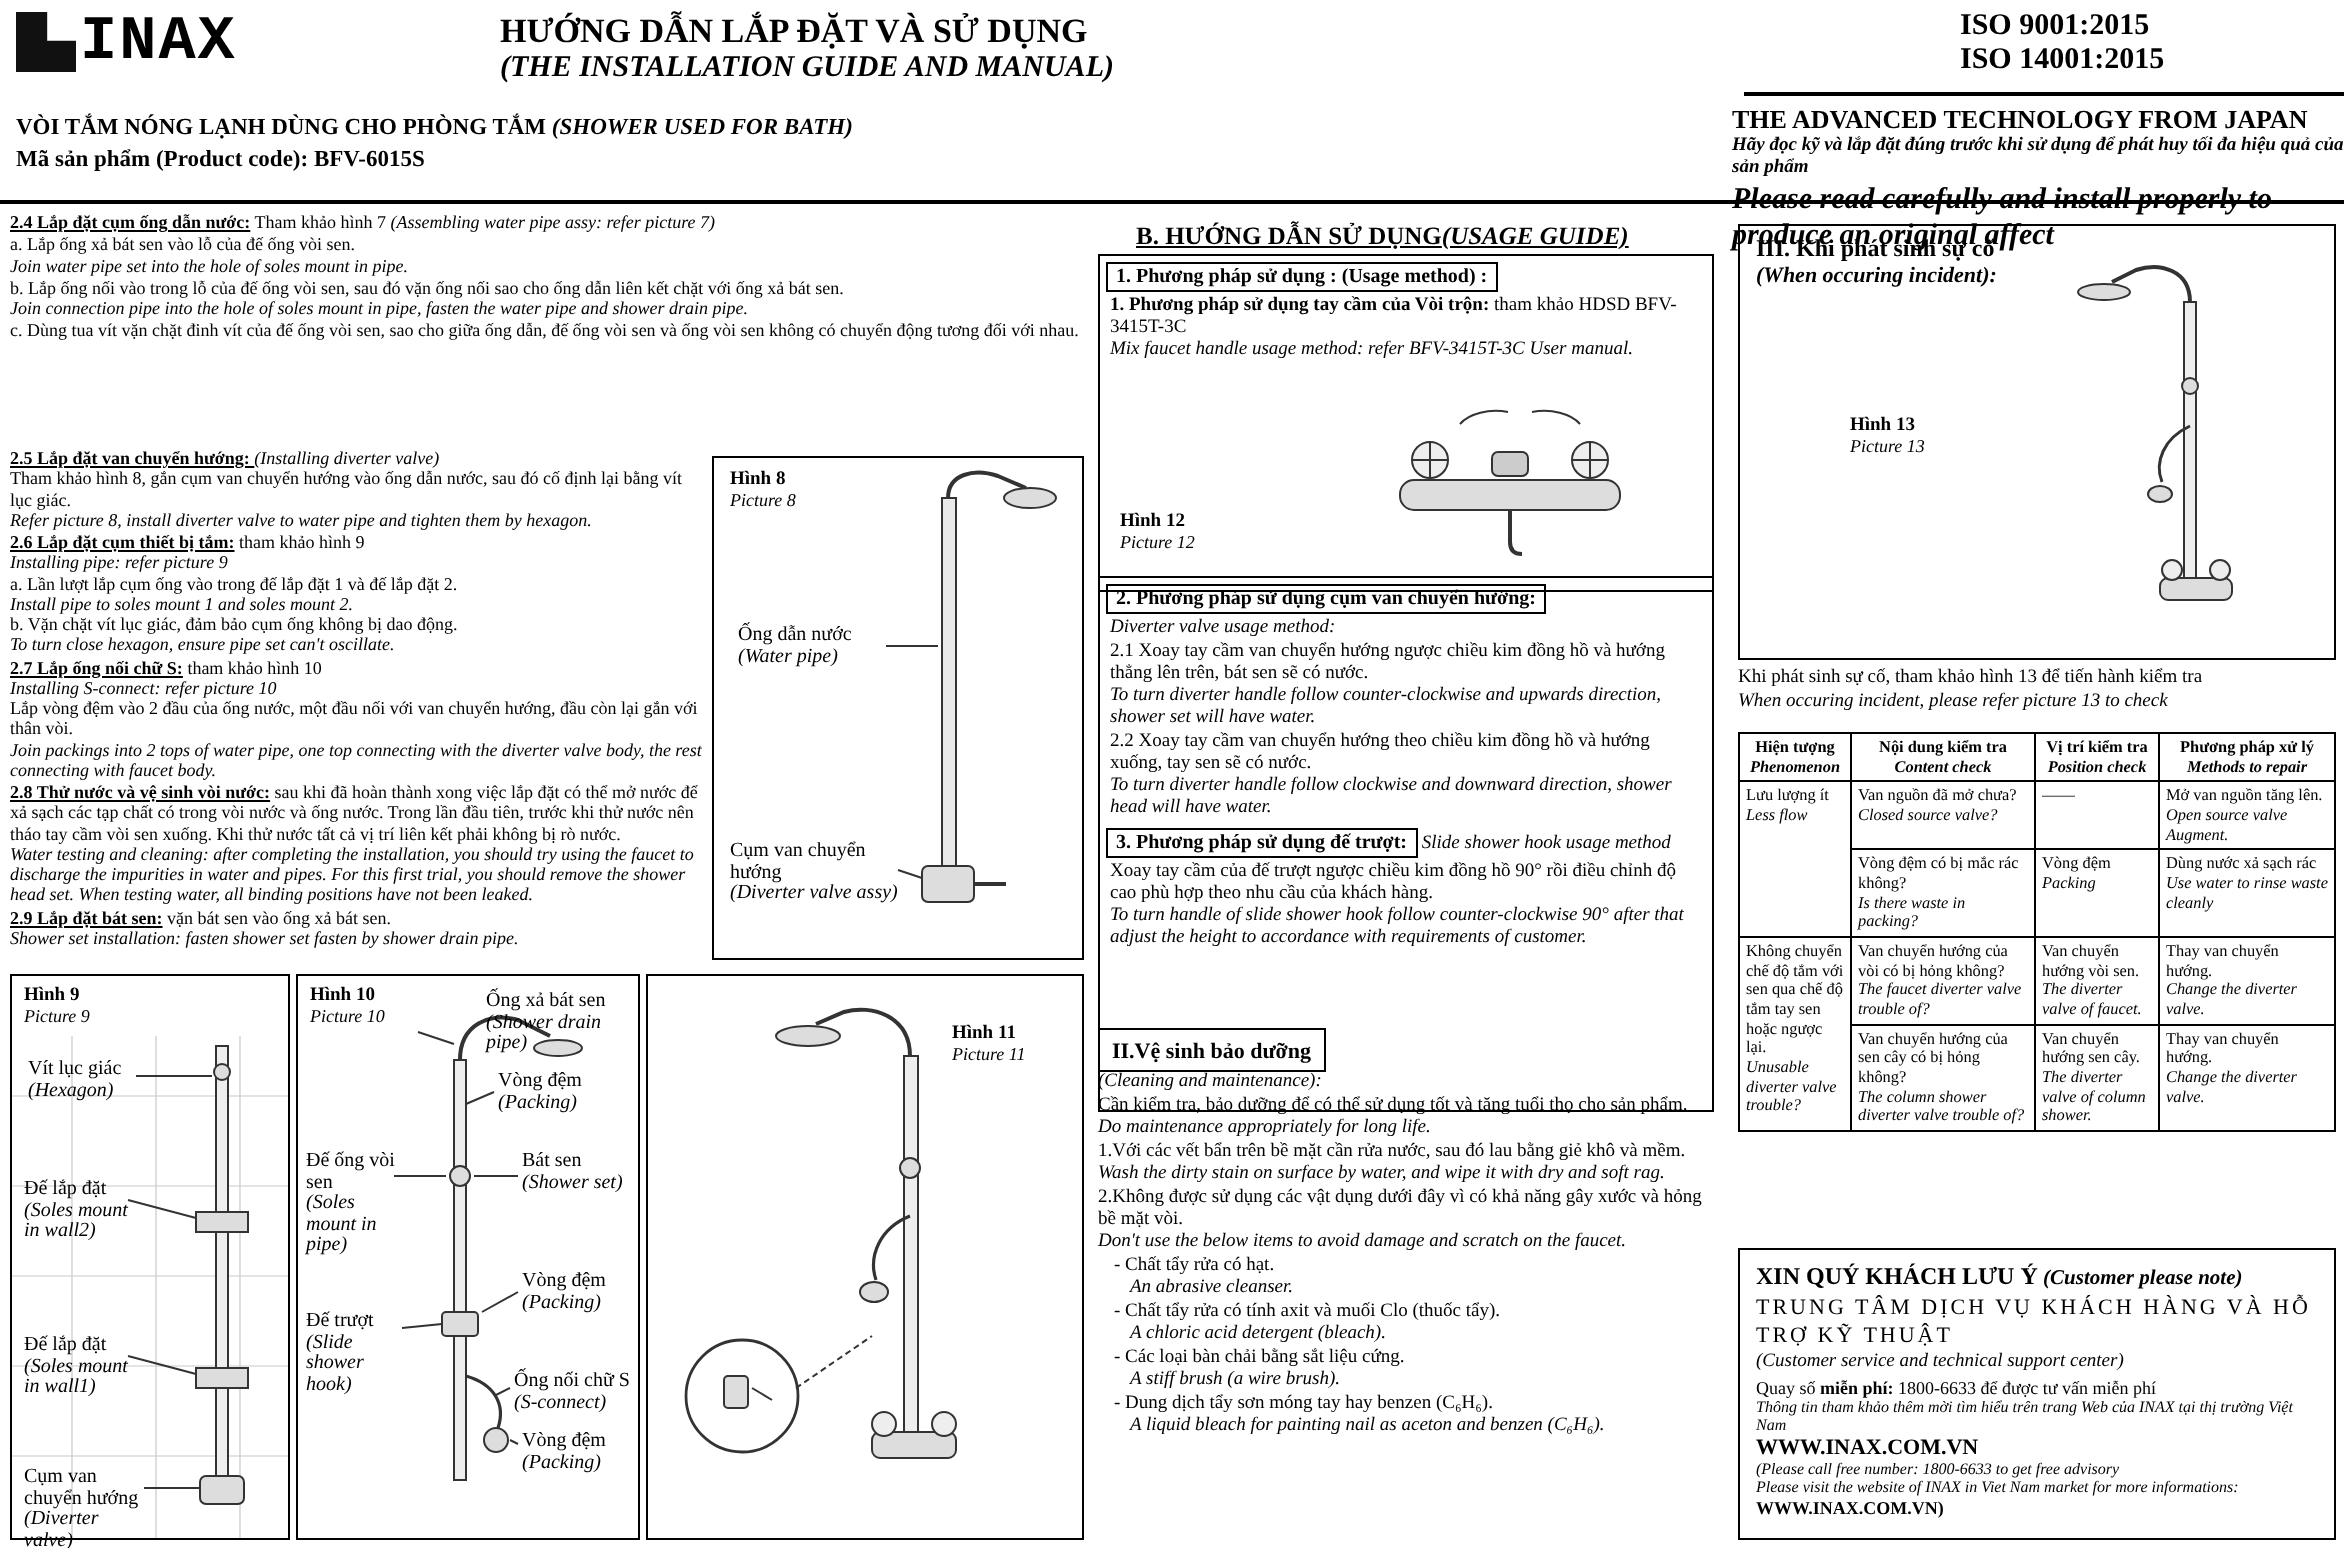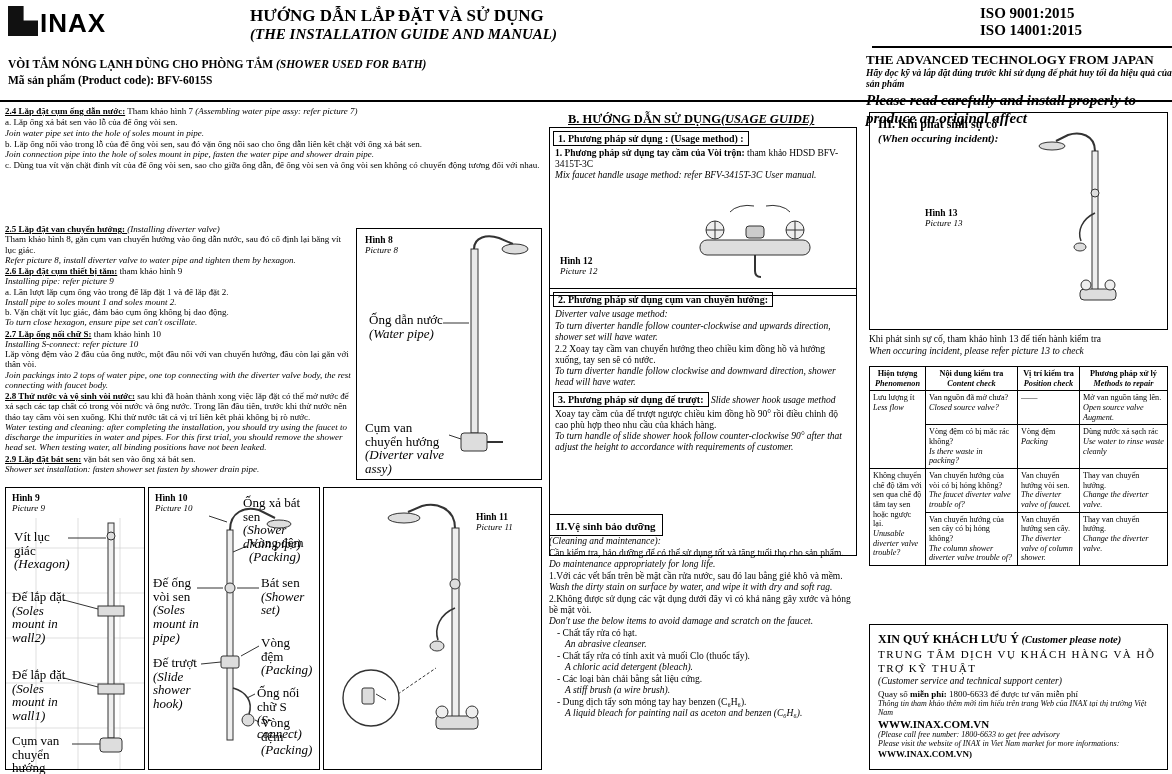--- a/index.html
+++ b/index.html
@@ -10,29 +10,29 @@
   .box{border:1px solid #000}
   .t{font-size:9px;line-height:1.14;margin:0 0 1px}
   .t2{font-size:9.5px;line-height:1.16;margin:0 0 1px}
   .hd{font-weight:bold;text-decoration:underline}
   .b{font-weight:bold}
   .i,.en{font-style:italic}
   .blk{display:block}
   .ctr{text-align:left}
   .cap .vi{font-weight:bold;font-size:9.5px;display:block}
   .cap .en{font-style:italic;font-size:9px;display:block}
-  .lbl{position:absolute;font-size:13px;line-height:1.05;z-index:2}
+  .lbl{position:absolute;font-size:10px;line-height:1.05;z-index:2}
   .lbl .en{display:block;font-style:italic}
   .figsvg{position:absolute;left:0;top:0;z-index:1}
   
   .logo-row{display:flex;align-items:flex-end;gap:2px}
   .logo-mark{width:30px;height:30px;background:#111;
     clip-path:polygon(0 0,52% 0,52% 48%,100% 48%,100% 100%,0 100%)}
-  .logo-text{font-family:Liberation Sans, sans-serif;font-weight:bold;
-    font-size:26px;line-height:.95;letter-spacing:1px}
+  .logo-text{font-family:Liberation Mono, monospace;font-weight:bold;
+    font-size:31px;line-height:.95;letter-spacing:1px}
   .hline{border-top:2px solid #000}
   
   .uhead{display:inline-block;border:1px solid #000;padding:1px 4px;
     font-weight:bold;font-size:10px;margin:3px 0 2px 3px}
   
   table.trb{border-collapse:collapse;width:100%}
   table.trb th,table.trb td{border:1px solid #000;padding:2px 3px;
     font-size:8.2px;line-height:1.18;vertical-align:top;text-align:left}
   table.trb th{text-align:center;font-weight:bold;vertical-align:middle}
   table.trb th .en{font-weight:bold}
@@ -250,20 +250,21 @@
     <div class="abs cap" style="left:10px;top:128px">
       <span class="vi">Hình 12</span>
       <span class="en">Picture 12</span>
     </div>
   </div>
 
   <div class="abs box" style="left:549px;top:288px;width:308px;height:268px">
     <div class="uhead">2. Phương pháp sử dụng cụm van chuyển hướng:</div>
     <div class="t2 en" style="padding:0 5px">Diverter valve usage method:</div>
     <div class="t2" style="padding:0 5px">
+      <span class="blk">2.1 Xoay tay cầm van chuyển hướng ngược chiều kim đồng hồ và hướng thẳng lên trên, bát sen sẽ có nước.</span>
       <span class="blk en">To turn diverter handle follow counter-clockwise and upwards direction, shower set will have water.</span>
     </div>
     <div class="t2" style="padding:0 5px">
       <span class="blk">2.2 Xoay tay cầm van chuyển hướng theo chiều kim đồng hồ và hướng xuống, tay sen sẽ có nước.</span>
       <span class="blk en">To turn diverter handle follow clockwise and downward direction, shower head will have water.</span>
     </div>
     <div style="padding:0 2px">
       <span class="uhead" style="margin-left:1px">3. Phương pháp sử dụng đế trượt:</span><span class="en" style="font-size:9.5px"> Slide shower hook usage method</span>
     </div>
     <div class="t2" style="padding:0 5px">

